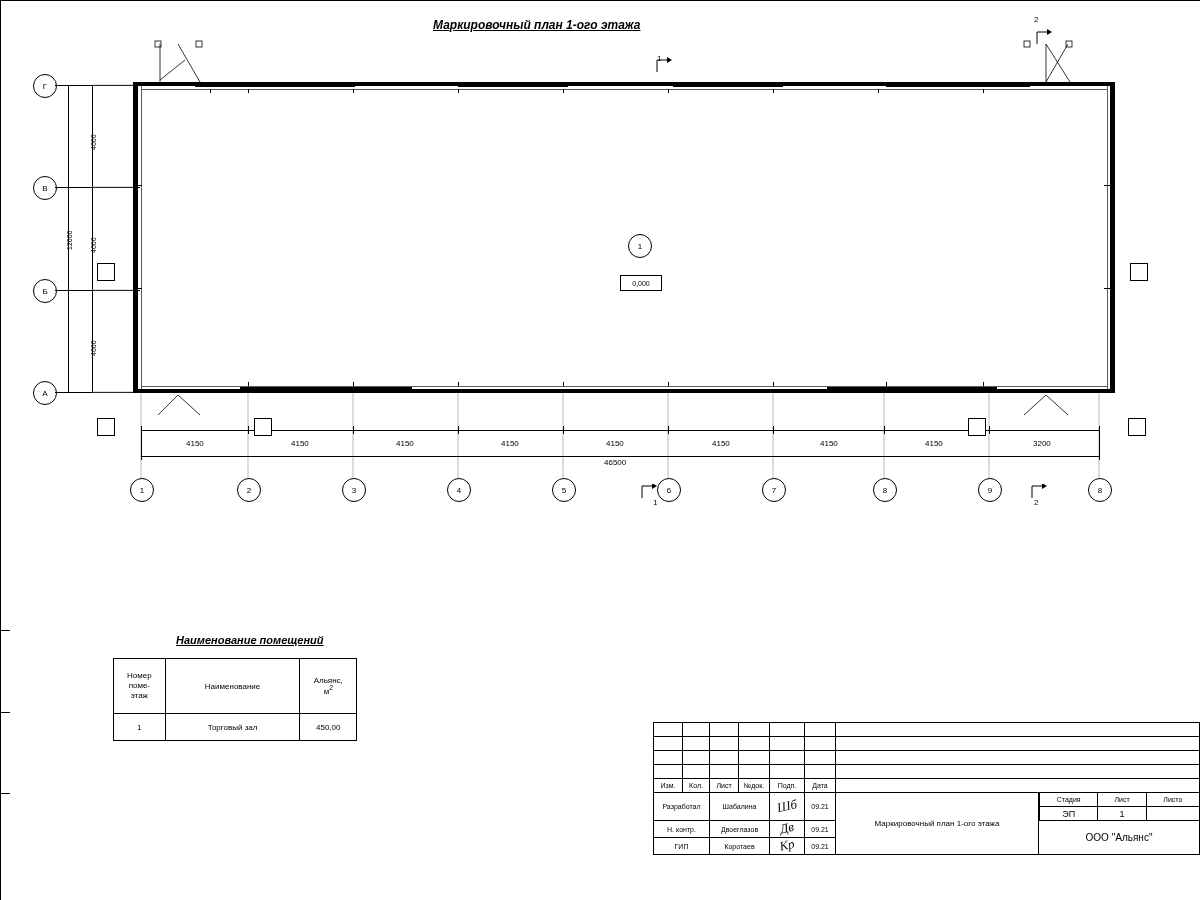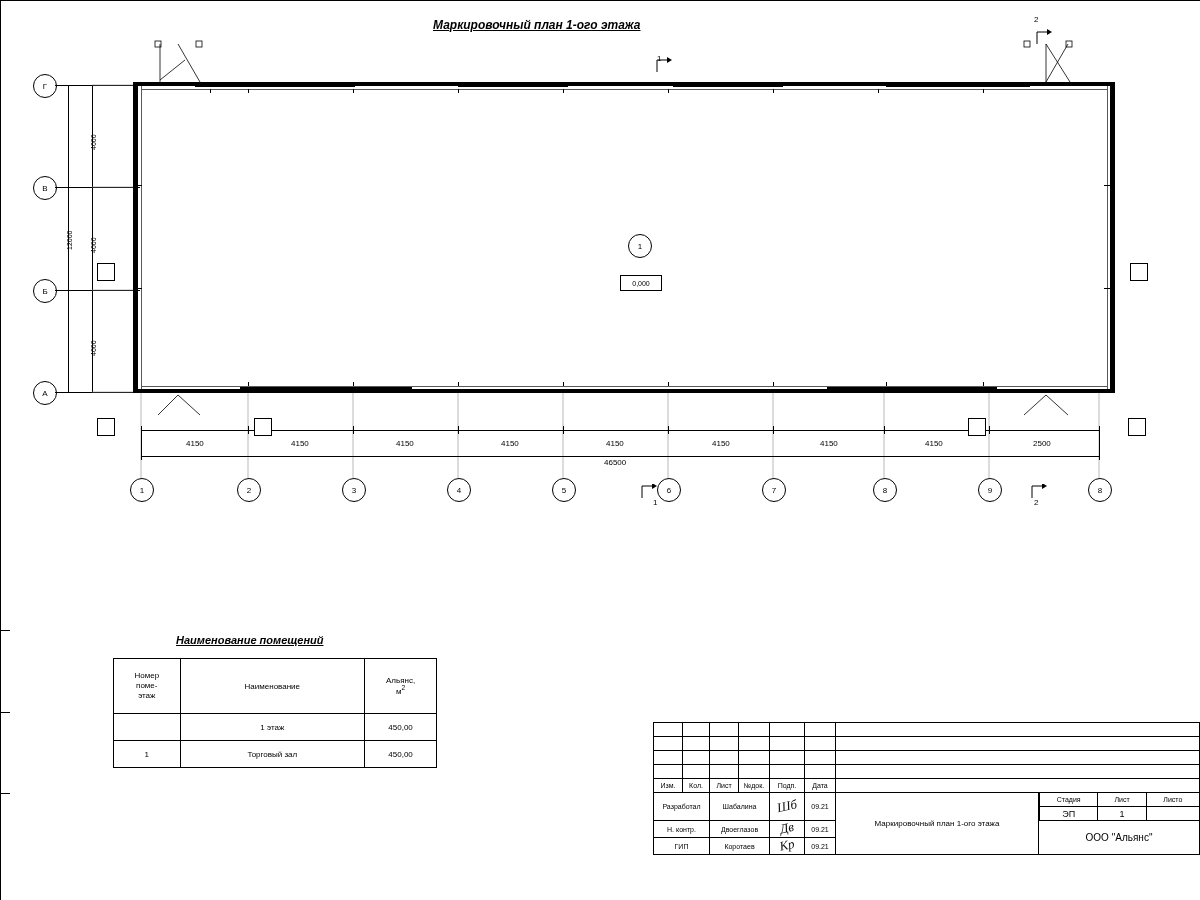--- a/index.html
+++ b/index.html
@@ -275,21 +275,21 @@
   <div class="ln vline" style="left:989px;top:426px;height:8px;"></div>
 
   <div class="txt" style="left:186px;top:440px;">4150</div>
   <div class="txt" style="left:291px;top:440px;">4150</div>
   <div class="txt" style="left:396px;top:440px;">4150</div>
   <div class="txt" style="left:501px;top:440px;">4150</div>
   <div class="txt" style="left:606px;top:440px;">4150</div>
   <div class="txt" style="left:712px;top:440px;">4150</div>
   <div class="txt" style="left:820px;top:440px;">4150</div>
   <div class="txt" style="left:925px;top:440px;">4150</div>
-  <div class="txt" style="left:1033px;top:440px;">2500</div>
+  <div class="txt" style="left:1033px;top:440px;">3200</div>
   <div class="txt" style="left:604px;top:459px;">46500</div>
 
   <div class="sq" style="left:97px;top:263px;width:16px;height:16px;"></div>
   <div class="sq" style="left:1130px;top:263px;width:16px;height:16px;"></div>
   <div class="sq" style="left:97px;top:418px;width:16px;height:16px;"></div>
   <div class="sq" style="left:254px;top:418px;width:16px;height:16px;"></div>
   <div class="sq" style="left:968px;top:418px;width:16px;height:16px;"></div>
   <div class="sq" style="left:1128px;top:418px;width:16px;height:16px;"></div>
 
   <div class="secmark" style="left:655px;top:56px;">
@@ -323,38 +323,33 @@
     <svg width="24" height="20">
       <line x1="2" y1="2" x2="2" y2="14" stroke="#000" stroke-width="1"></line>
       <line x1="2" y1="2" x2="12" y2="2" stroke="#000" stroke-width="1"></line>
       <polygon points="12,-1 12,5 17,2" fill="#000"></polygon>
     </svg>
   </div>
   <div class="txt" style="left:1034px;top:499px;">2</div>
 
   <div class="expl-title" style="left:176px;top:634px;">Наименование  помещений</div>
 
-  <table class="expl" style="left:113px;top:658px;width:324px;">
+  <table class="expl" style="left:113px;top:658px;width:244px;">
     <tbody>
         <tr>
       <th style="width:55px;height:50px;line-height:1.25;">
         <span>Номер</span><br>
         <span>поме-</span><br>
         <span>этаж</span>
       </th>
       <th style="width:165px;">Наименование</th>
       <th style="width:60px;">
         <span>Альянс,</span><br>
         <span>м<sup>2</sup></span>
       </th>
-    </tr>
-    <tr>
-      <td style="height:22px;"></td>
-      <td>1 этаж</td>
-      <td>450,00</td>
     </tr>
     <tr>
       <td style="height:22px;">1</td>
       <td class="namecell">Торговый зал</td>
       <td>450,00</td>
     </tr>
   </tbody>
     </table>
 
   <table class="tb" style="left:653px;top:722px;width:547px;">

